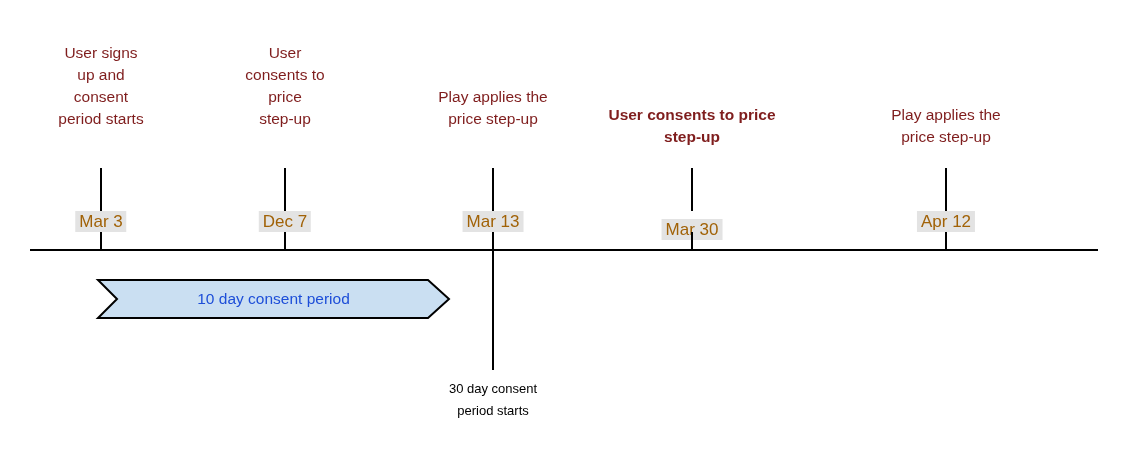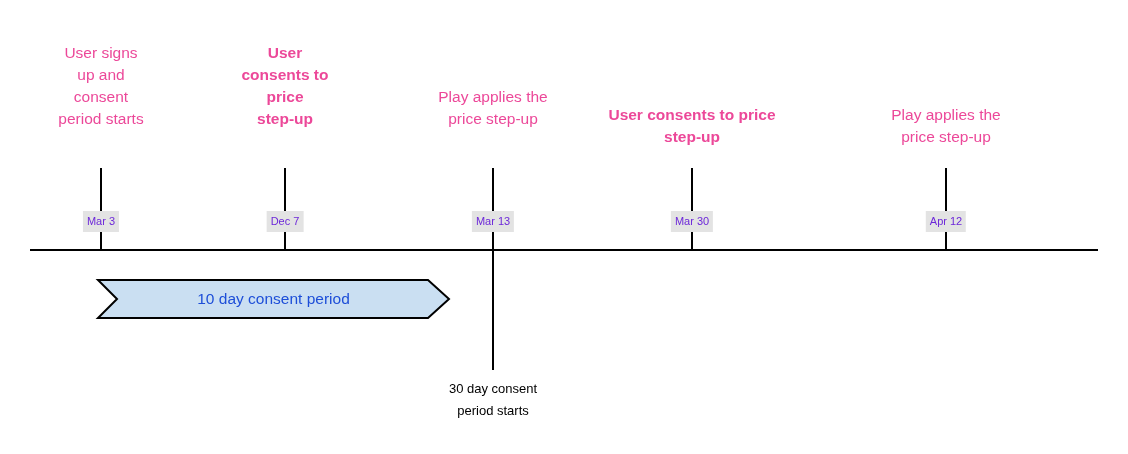--- a/index.html
+++ b/index.html
@@ -48,36 +48,36 @@
     height: 18px;   
   }
 
   
   .date-chip {
     position: absolute;
     top: 211px;
     height: 21px;
     line-height: 21px;
     background: #e3e3e3;
-    color: #6d28d9;
-    font-size: 11px;
+    color: #a16207;
+    font-size: 17px;
     padding: 0 4px;
     white-space: nowrap;
     transform: translateX(-50%);
     text-align: center;
   }
 
   
   .event-caption {
     position: absolute;
     transform: translateX(-50%);
     text-align: center;
     font-size: 15.5px;
     line-height: 22px;
-    color: #ec4899;
+    color: #7f1d1d;
     white-space: pre-line;
   }
 
   
   .below-tick {
     position: absolute;
     width: 2px;
     background: #000000;
     top: 250px;
     height: 120px;
@@ -125,38 +125,38 @@
   <div class="axis-line"></div>
 
   <div class="event-caption" style="left:101px; top:42px; width:170px;">User signs
 up and
 consent
 period starts</div>
   <div class="tick-upper" style="left:100px;"></div>
   <div class="date-chip" style="left:101px;">Mar 3</div>
   <div class="tick-lower" style="left:100px;"></div>
 
-  <div class="event-caption" style="left:285px; top:42px; width:170px;font-weight:bold;">User
+  <div class="event-caption" style="left:285px; top:42px; width:170px;">User
 consents to
 price
 step-up</div>
   <div class="tick-upper" style="left:284px;"></div>
   <div class="date-chip" style="left:285px;">Dec 7</div>
   <div class="tick-lower" style="left:284px;"></div>
 
   <div class="event-caption" style="left:493px; top:86px; width:180px;">Play applies the
 price step-up</div>
   <div class="tick-upper" style="left:492px;"></div>
   <div class="date-chip" style="left:493px;">Mar 13</div>
   <div class="tick-lower" style="left:492px;"></div>
 
   <div class="event-caption" style="left:692px; top:104px; width:230px;font-weight:bold;">User consents to price
 step-up</div>
   <div class="tick-upper" style="left:691px;"></div>
-  <div class="date-chip" style="left:692px;">Mar 30</div>
+  <div class="date-chip" style="left:692px;margin-top:8px;">Mar 30</div>
   <div class="tick-lower" style="left:691px;"></div>
 
   <div class="event-caption" style="left:946px; top:104px; width:190px;">Play applies the
 price step-up</div>
   <div class="tick-upper" style="left:945px;"></div>
   <div class="date-chip" style="left:946px;">Apr 12</div>
   <div class="tick-lower" style="left:945px;"></div>
 
   <div class="below-tick" style="left:492px;"></div>
   <div class="below-caption" style="left:493px; width:200px;">30 day consent

